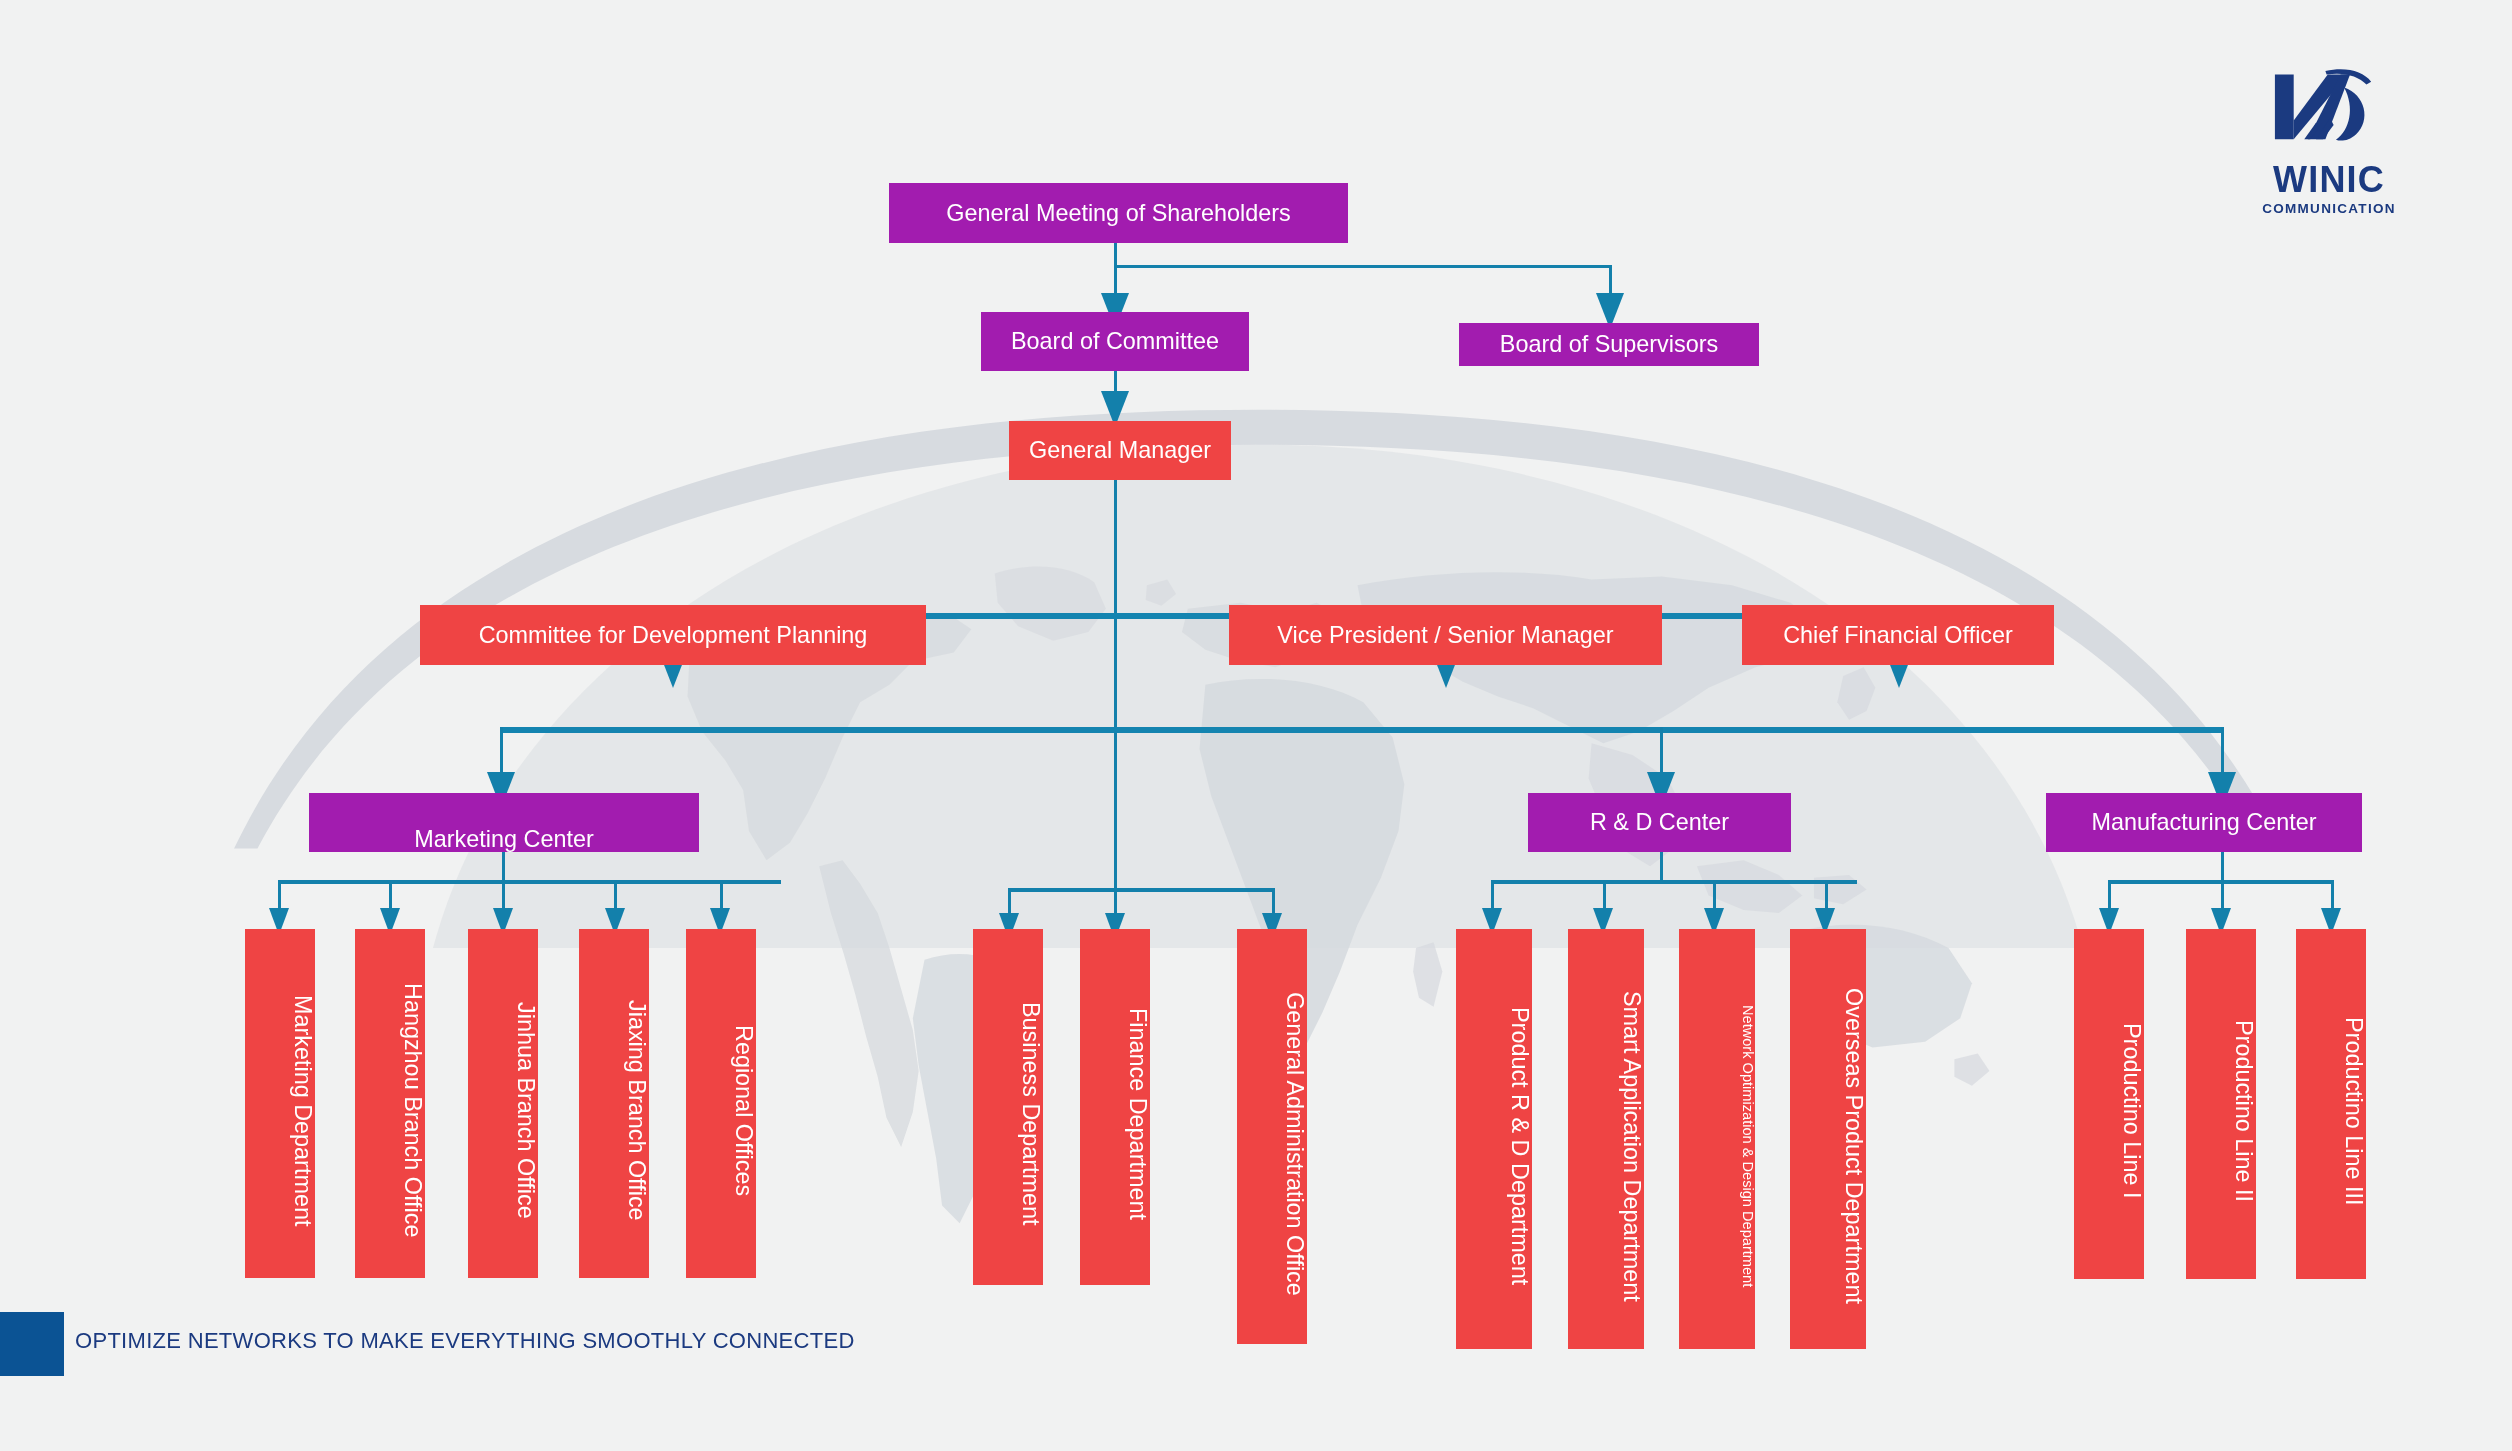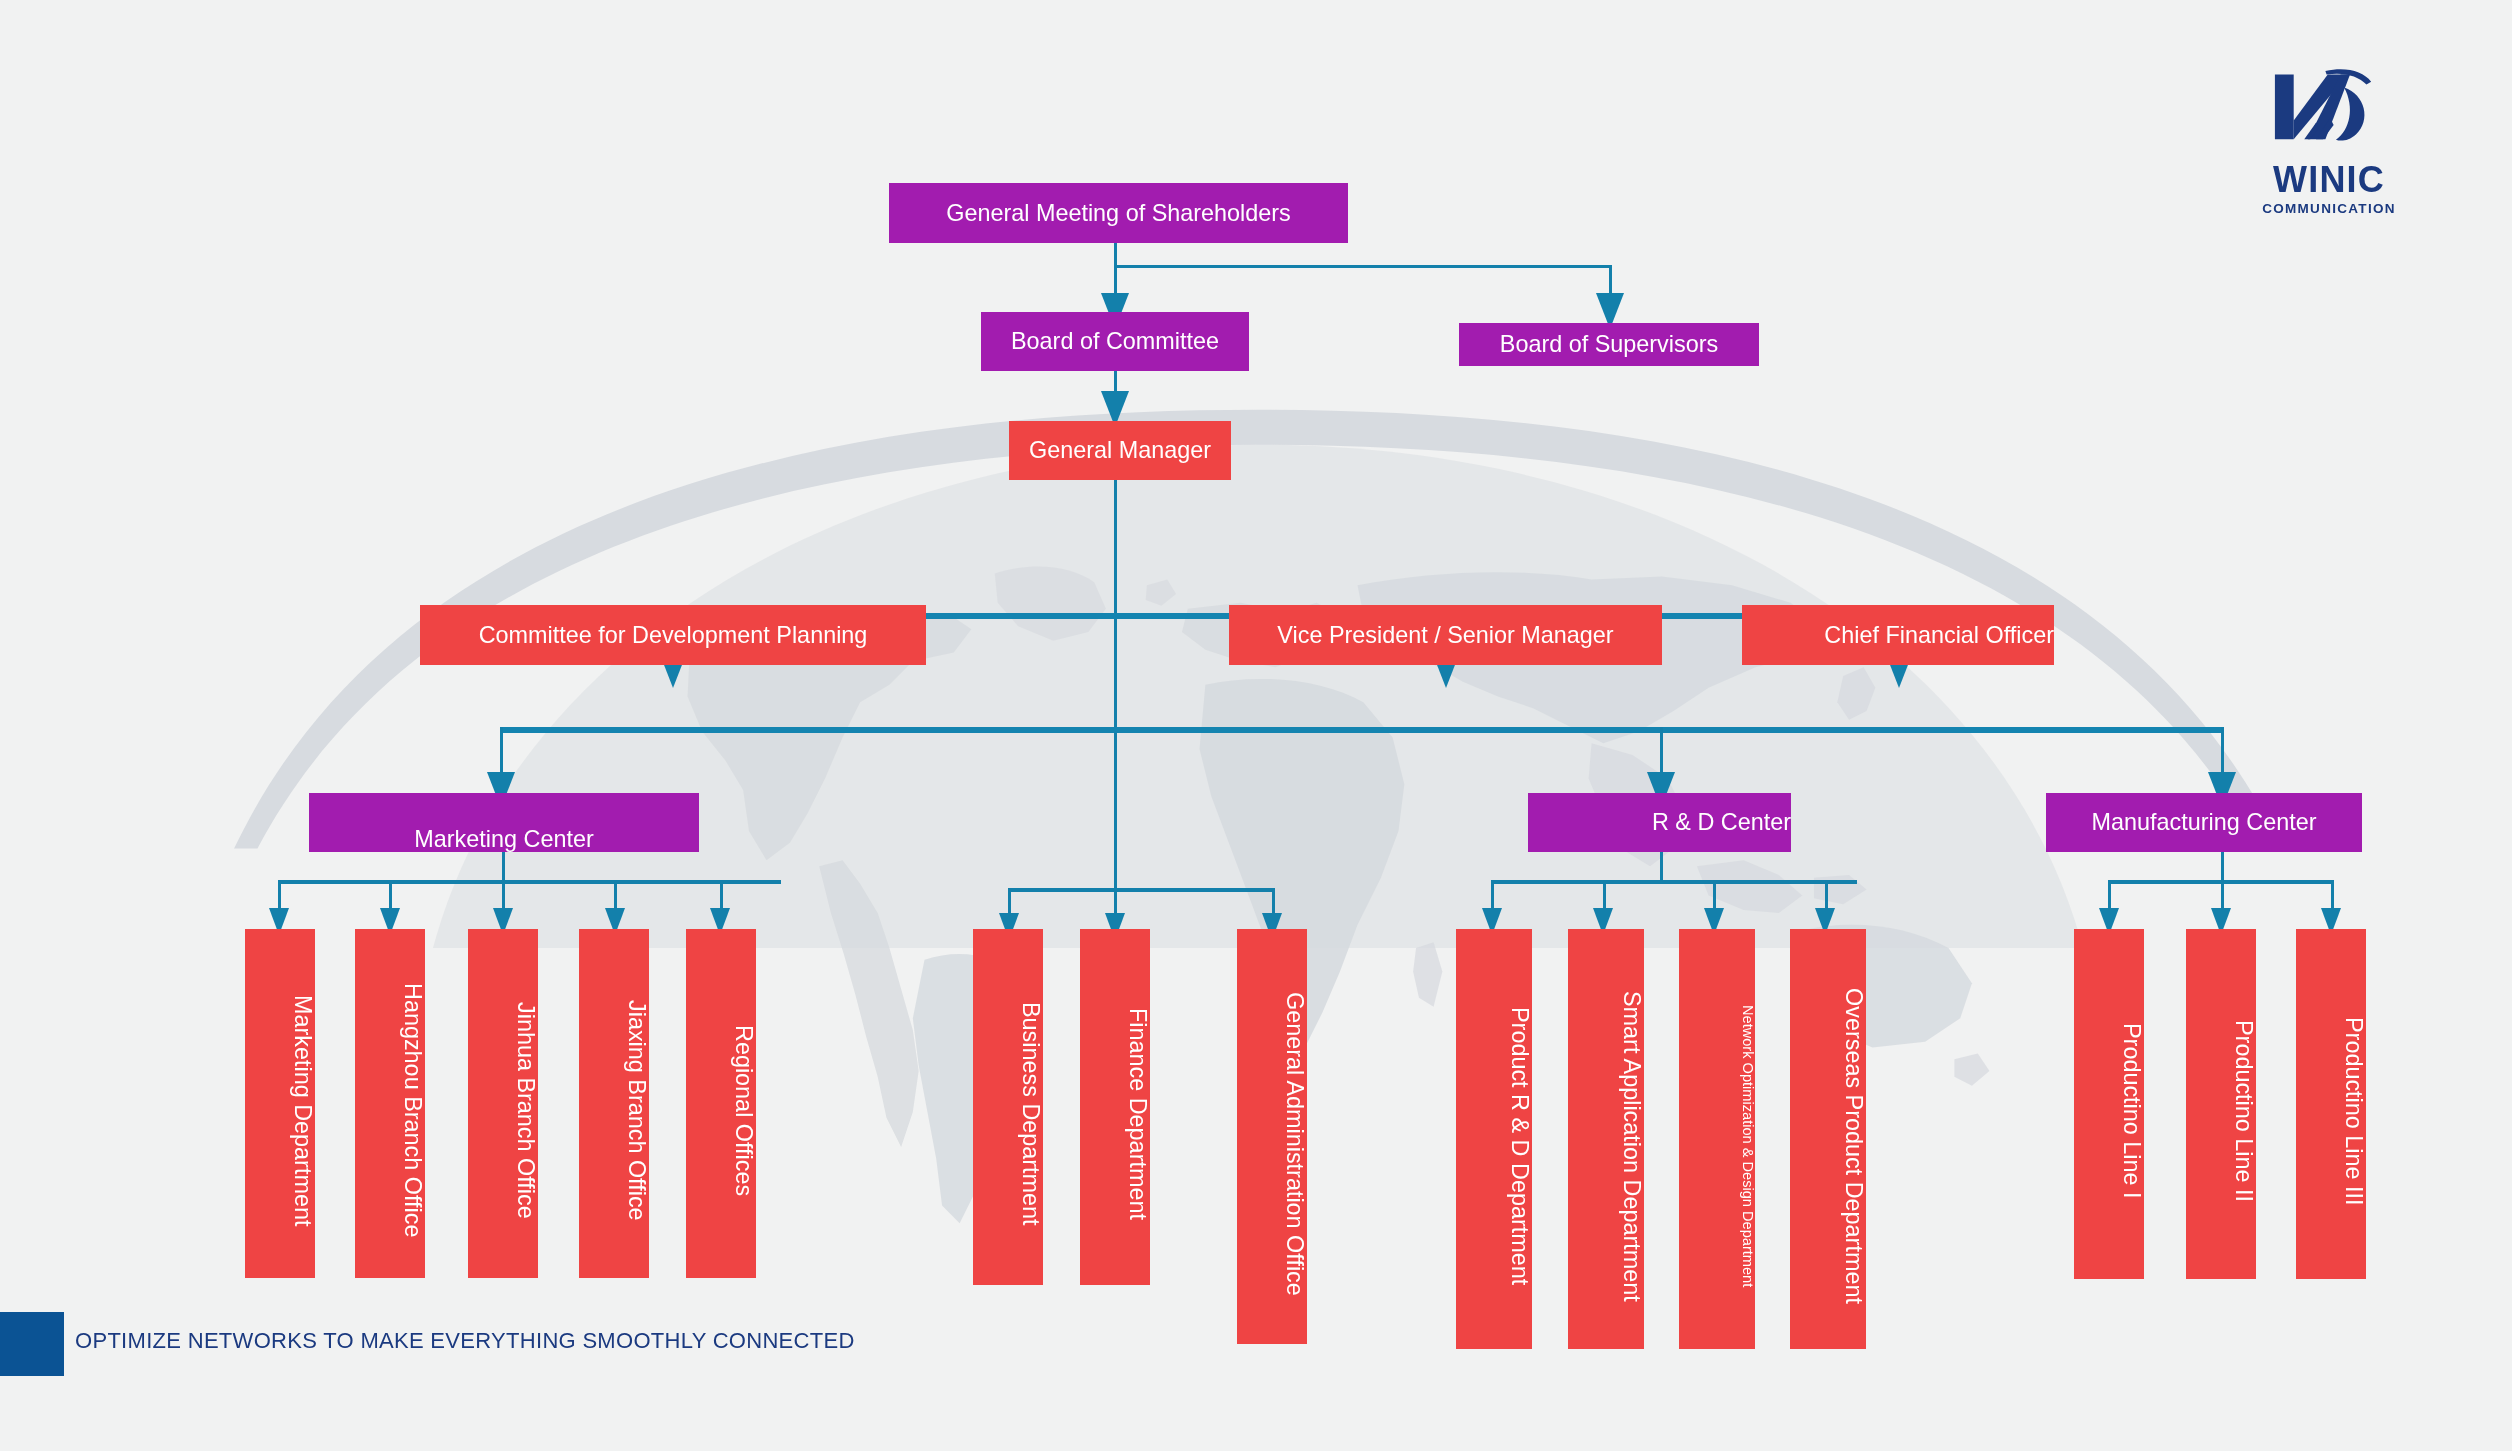--- a/index.html
+++ b/index.html
@@ -165,29 +165,29 @@
   </div>
 
   <div class="node light" style="left:420px;top:605px;width:506px;height:60px;">
     <span class="lbl">Committee for Development Planning</span>
   </div>
 
   <div class="node light" style="left:1229px;top:605px;width:433px;height:60px;text-align:right;">
     <span class="lbl">Vice President / Senior Manager</span>
   </div>
 
-  <div class="node light" style="left:1742px;top:605px;width:312px;height:60px;justify-content:flex-end;">
+  <div class="node light" style="left:1742px;top:605px;width:312px;height:60px;">
     <span class="lbl">Chief Financial Officer</span>
   </div>
 
   <div class="node dark" style="left:309px;top:793px;width:390px;height:59px;align-items:flex-end;">
     <span class="lbl">Marketing Center</span>
   </div>
 
-  <div class="node dark" style="left:1528px;top:793px;width:263px;height:59px;justify-content:flex-end;">
+  <div class="node dark" style="left:1528px;top:793px;width:263px;height:59px;">
     <span class="lbl">R &amp; D Center</span>
   </div>
 
   <div class="node dark" style="left:2046px;top:793px;width:316px;height:59px;">
     <span class="lbl">Manufacturing Center</span>
   </div>
 
   <div class="node light vert" style="left:245px;top:929px;width:70px;height:349px;">
     <span class="lbl">Marketing Department</span>
   </div>

